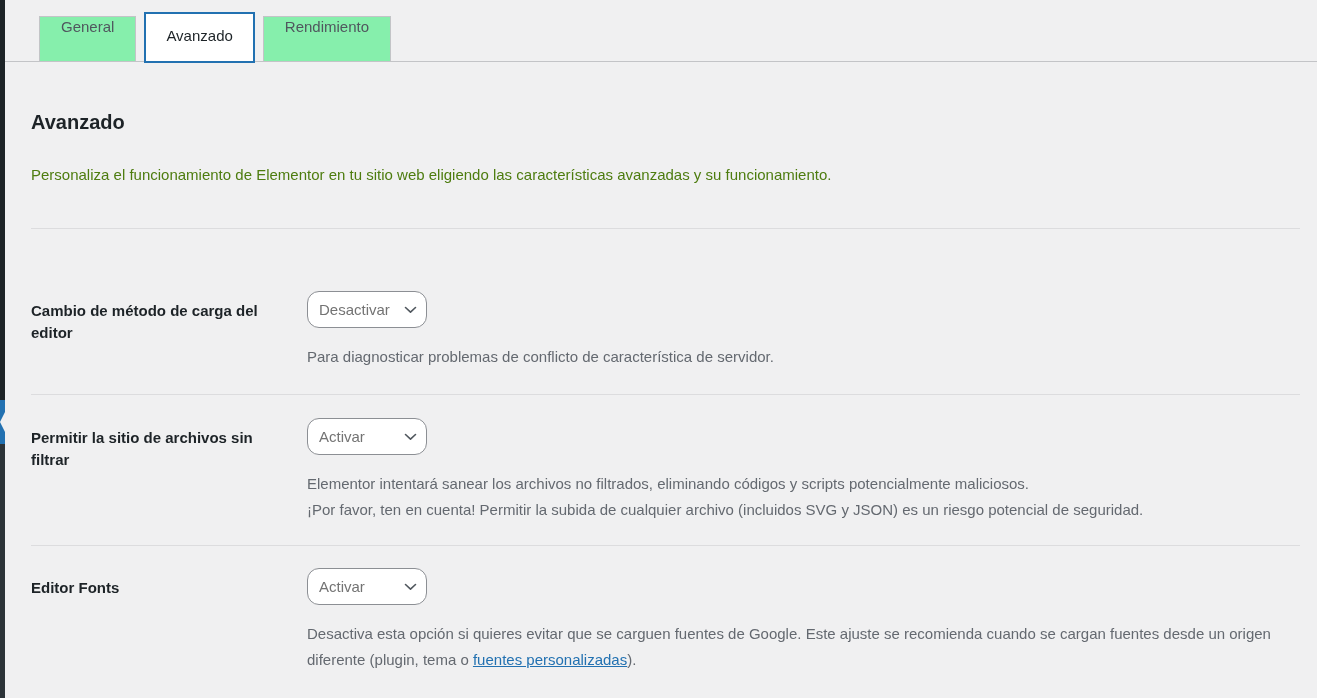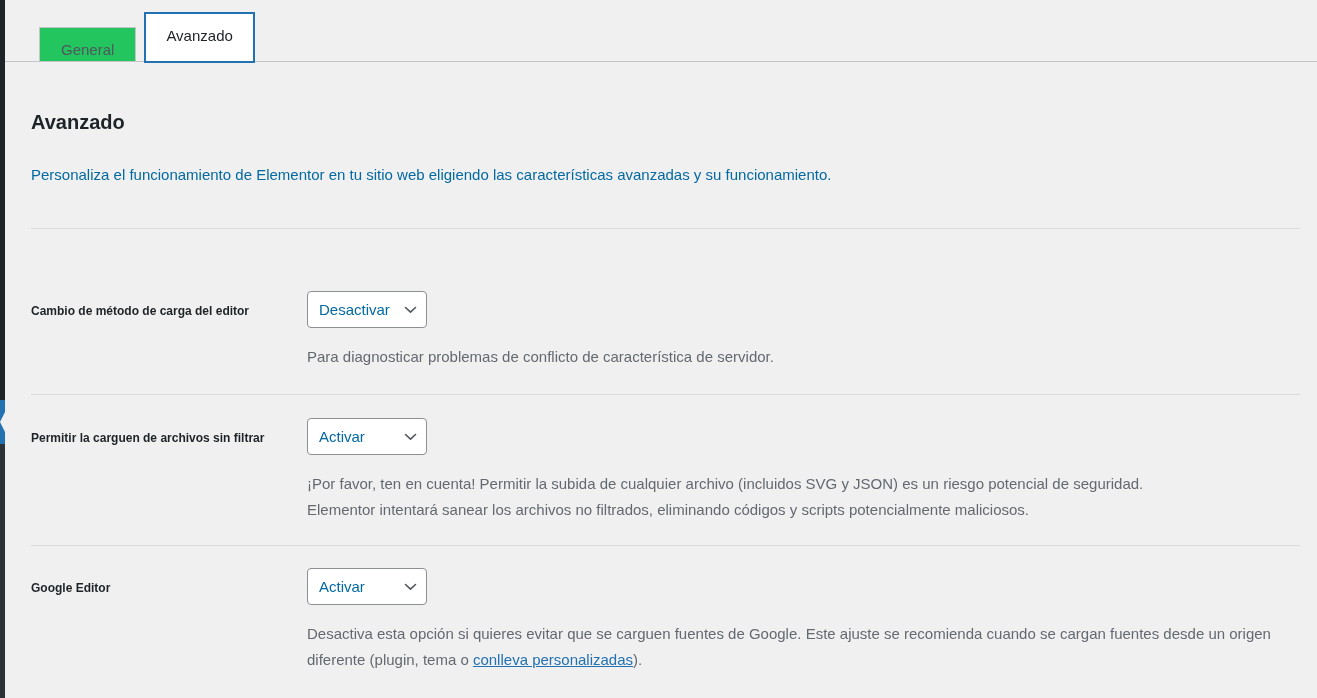--- a/index.html
+++ b/index.html
@@ -21,27 +21,27 @@
   
   .content { position: absolute; left: 5px; top: 0; width: 1312px; height: 698px; }
   .tabbar {
     padding: 14px 0 0 34px;
     height: 62px;
     border-bottom: 1px solid #c3c4c7;
     display: flex; align-items: flex-end; gap: 8px;
   }
   .tab {
     display: inline-block;
-    background: #22c55e;
+    background: #86efac;
     border: 1px solid #c3c4c7;
     border-bottom: none;
     color: #50575e;
     font-size: 15px;
-    padding: 13px 21px 13px 21px;
-    height: 34px;
+    padding: 1px 21px 13px 21px;
+    height: 45px;
     cursor: pointer;
     white-space: nowrap;
   }
   .tab.active {
     background: #ffffff;
     border: 2px solid #2271b1;
     color: #1d2327;
     padding: 13px 20px 14px 20px;
     height: 51px;
     margin-bottom: -2px;
@@ -49,43 +49,43 @@
   }
   .page-body { padding: 0 17px 0 26px; }
   h1.page-title {
     margin-top: 46px;
     font-size: 20px; line-height: 28px;
     font-weight: 600; color: #1d2327;
   }
   p.page-intro {
     margin-top: 28px;
     font-size: 15px; line-height: 22px;
-    color: #0369a1;
+    color: #4d7c0f;
   }
   .divider { border: none; border-top: 1px solid #dcdcde; margin-top: 42px; }
   .settings-row { display: flex; align-items: flex-start; }
   .settings-row.first { padding-top: 62px; padding-bottom: 24px; }
   .settings-row.mid   { padding-top: 23px; padding-bottom: 22px; }
   .settings-row.last  { padding-top: 22px; padding-bottom: 4px; }
   .row-label {
     width: 276px; flex: 0 0 276px;
     padding-top: 9px; padding-right: 30px;
-    font-size: 12px; line-height: 22px;
+    font-size: 15px; line-height: 22px;
     font-weight: 600; color: #1d2327;
   }
   .row-field { flex: 1 1 auto; max-width: 993px; }
   .select-wrap { position: relative; display: inline-block; }
   select.setting-select {
     appearance: none; -webkit-appearance: none; -moz-appearance: none;
     width: 120px; height: 37px;
     background: #ffffff;
     border: 1px solid #8c8f94;
-    border-radius: 4px;
+    border-radius: 12px;
     font-family: "Liberation Sans", "DejaVu Sans", sans-serif;
-    font-size: 15px; color: #0369a1;
+    font-size: 15px; color: #737373;
     padding: 0 28px 0 11px;
     cursor: pointer;
   }
   .select-chevron {
     position: absolute; right: 10px; top: 15px;
     pointer-events: none; line-height: 0;
   }
   .field-desc {
     margin-top: 16px;
     font-size: 15px; line-height: 26px;
@@ -101,20 +101,21 @@
   <div class="current-item">
     <div class="notch"></div>
   </div>
 </div>
 
 <div class="content">
 
   <div class="tabbar">
     <span class="tab">General</span>
     <span class="tab active">Avanzado</span>
+    <span class="tab">Rendimiento</span>
   </div>
 
   <div class="page-body">
     <h1 class="page-title">Avanzado</h1>
     <p class="page-intro">Personaliza el funcionamiento de Elementor en tu sitio web eligiendo las características avanzadas y su funcionamiento.</p>
 
     <hr class="divider">
 
     <div class="settings-row first">
       <div class="row-label">Cambio de método de carga del editor</div>
@@ -129,52 +130,52 @@
               </svg>
           </span>
         </span>
         <div class="field-desc">Para diagnosticar problemas de conflicto de característica de servidor.</div>
       </div>
     </div>
 
     <hr class="divider" style="margin-top:0">
 
     <div class="settings-row mid">
-      <div class="row-label">Permitir la carguen de archivos sin filtrar</div>
+      <div class="row-label">Permitir la sitio de archivos sin filtrar</div>
       <div class="row-field">
         <span class="select-wrap">
           <select class="setting-select">
             <option>Activar</option>
           </select>
           <span class="select-chevron">
             <svg width="13" height="8" viewBox="0 0 13 8">
                 <polyline points="1.5,1.5 6.5,6.2 11.5,1.5" fill="none" stroke="#50575e" stroke-width="1.6" stroke-linecap="round" stroke-linejoin="round"></polyline>
               </svg>
           </span>
         </span>
         <div class="field-desc">
+          <div>Elementor intentará sanear los archivos no filtrados, eliminando códigos y scripts potencialmente maliciosos.</div>
           <div>¡Por favor, ten en cuenta! Permitir la subida de cualquier archivo (incluidos SVG y JSON) es un riesgo potencial de seguridad.</div>
-          <div>Elementor intentará sanear los archivos no filtrados, eliminando códigos y scripts potencialmente maliciosos.</div>
         </div>
       </div>
     </div>
 
     <hr class="divider" style="margin-top:0">
 
     <div class="settings-row last">
-      <div class="row-label">Google Editor</div>
+      <div class="row-label">Editor Fonts</div>
       <div class="row-field">
         <span class="select-wrap">
           <select class="setting-select">
             <option>Activar</option>
           </select>
           <span class="select-chevron">
             <svg width="13" height="8" viewBox="0 0 13 8">
                 <polyline points="1.5,1.5 6.5,6.2 11.5,1.5" fill="none" stroke="#50575e" stroke-width="1.6" stroke-linecap="round" stroke-linejoin="round"></polyline>
               </svg>
           </span>
         </span>
-        <div class="field-desc"><span>Desactiva esta opción si quieres evitar que se carguen fuentes de Google. Este ajuste se recomienda cuando se cargan fuentes desde un origen diferente (plugin, tema o </span><a>conlleva personalizadas</a><span>).</span></div>
+        <div class="field-desc"><span>Desactiva esta opción si quieres evitar que se carguen fuentes de Google. Este ajuste se recomienda cuando se cargan fuentes desde un origen diferente (plugin, tema o </span><a>fuentes personalizadas</a><span>).</span></div>
       </div>
     </div>
 
   </div>
 </div>
 
 </body></html>

